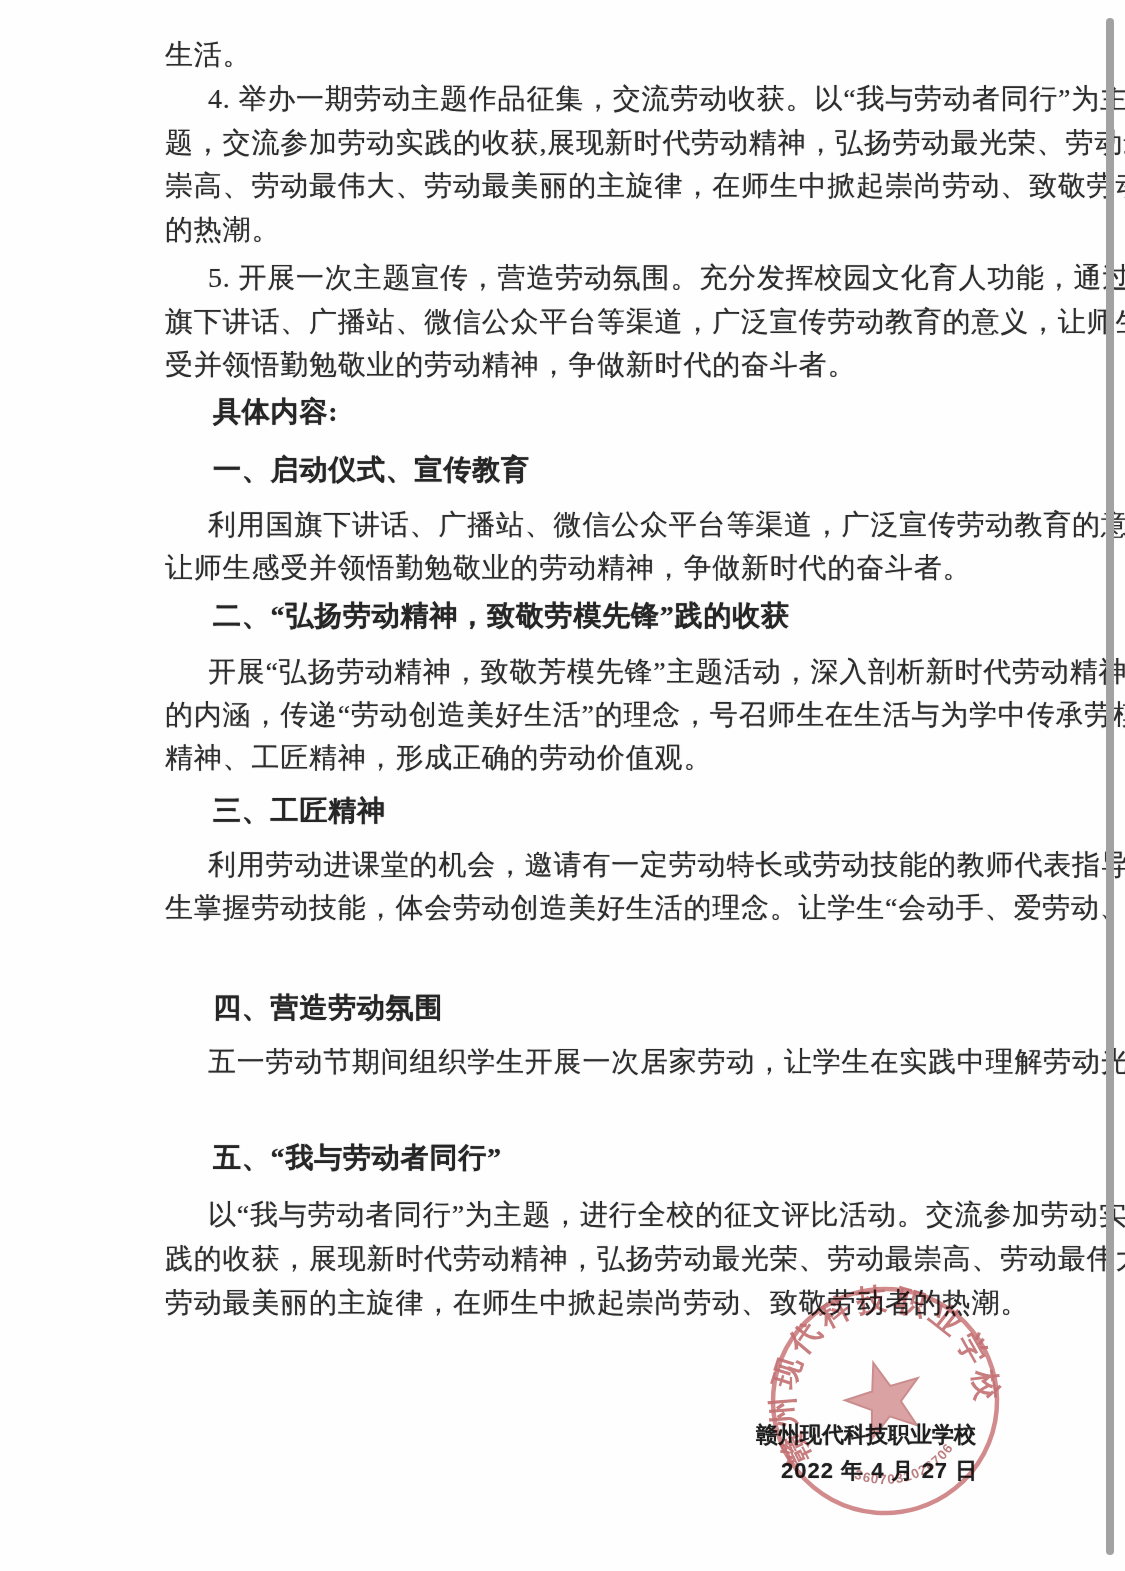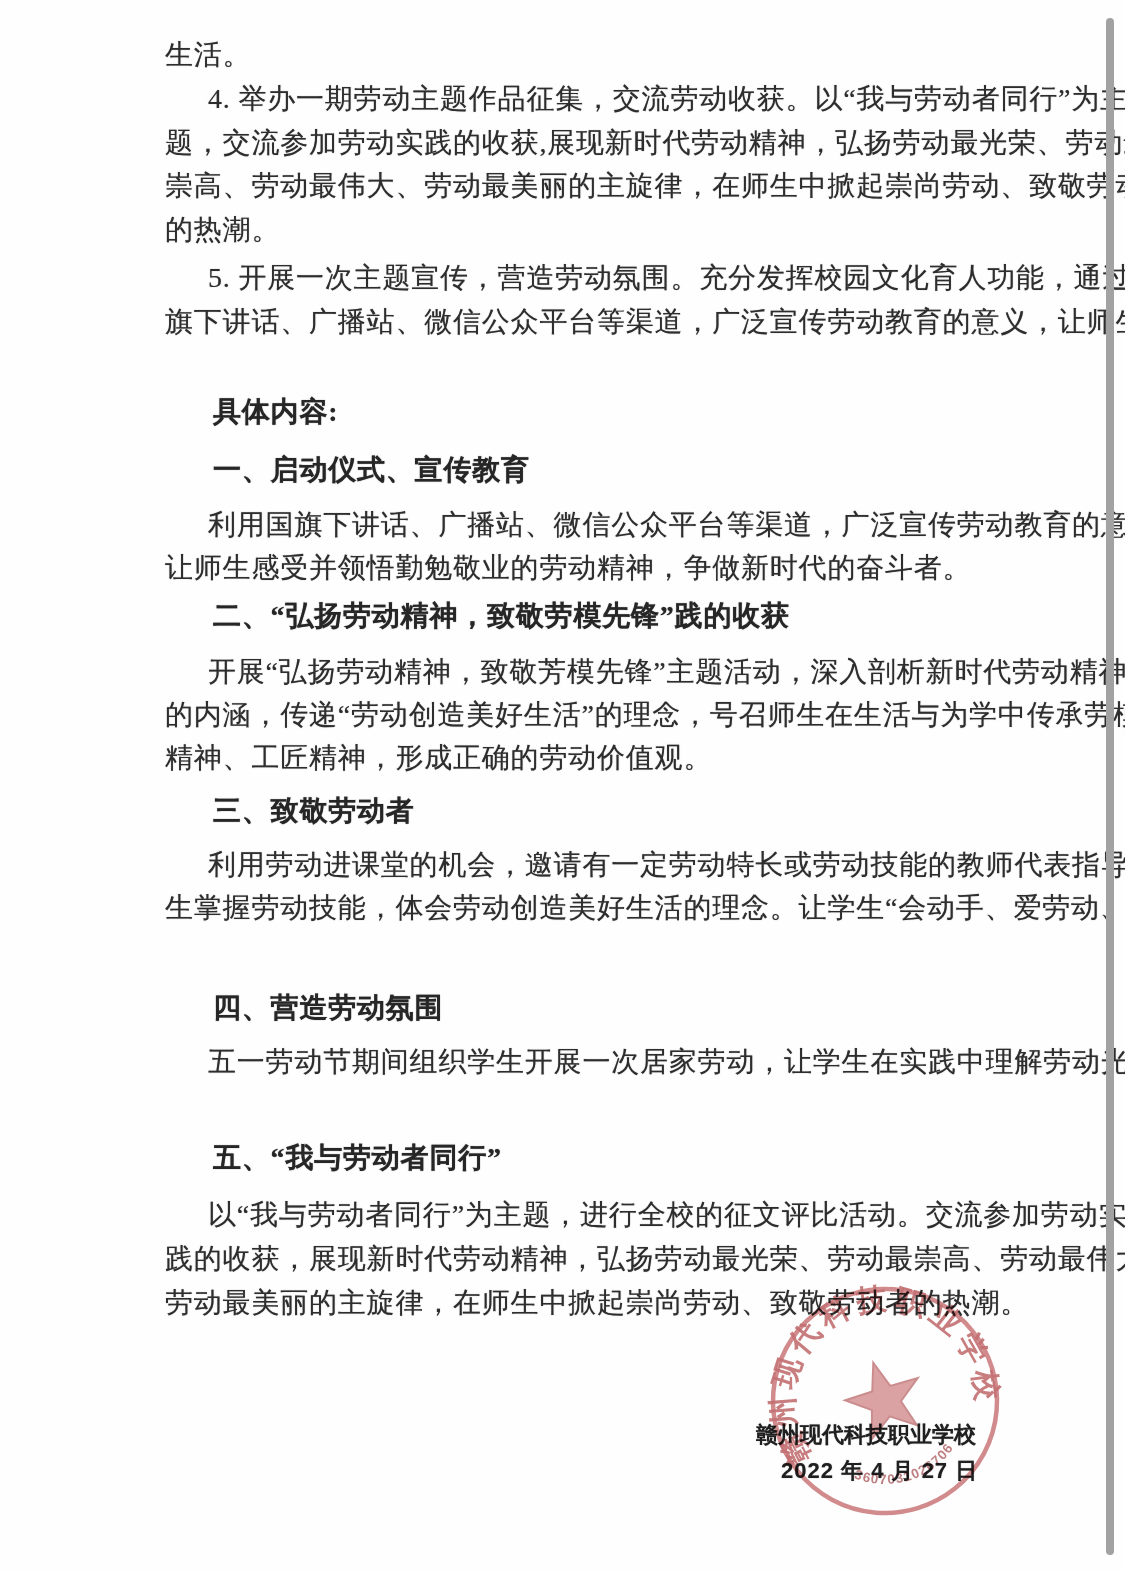--- a/index.html
+++ b/index.html
@@ -61,29 +61,30 @@
 
 <div class="page">
 
   <div class="ln" style="top:36px">生活。</div>
   <div class="ln ind" style="top:80px">4. 举办一期劳动主题作品征集，交流劳动收获。以“我与劳动者同行”为主</div>
   <div class="ln" style="top:124px">题，交流参加劳动实践的收获,展现新时代劳动精神，弘扬劳动最光荣、劳动最</div>
   <div class="ln" style="top:167px">崇高、劳动最伟大、劳动最美丽的主旋律，在师生中掀起崇尚劳动、致敬劳动者</div>
   <div class="ln" style="top:211px">的热潮。</div>
   <div class="ln ind" style="top:259px">5. 开展一次主题宣传，营造劳动氛围。充分发挥校园文化育人功能，通过国</div>
   <div class="ln" style="top:303px">旗下讲话、广播站、微信公众平台等渠道，广泛宣传劳动教育的意义，让师生感</div>
+  <div class="ln" style="top:346px">受并领悟勤勉敬业的劳动精神，争做新时代的奋斗者。</div>
   <div class="ln head" style="top:393px">具体内容:</div>
   <div class="ln head" style="top:451px">一、启动仪式、宣传教育</div>
   <div class="ln ind" style="top:506px">利用国旗下讲话、广播站、微信公众平台等渠道，广泛宣传劳动教育的意义，</div>
   <div class="ln" style="top:549px">让师生感受并领悟勤勉敬业的劳动精神，争做新时代的奋斗者。</div>
   <div class="ln head" style="top:597px">二、“弘扬劳动精神，致敬劳模先锋”践的收获</div>
   <div class="ln ind" style="top:653px">开展“弘扬劳动精神，致敬芳模先锋”主题活动，深入剖析新时代劳动精神</div>
   <div class="ln" style="top:696px">的内涵，传递“劳动创造美好生活”的理念，号召师生在生活与为学中传承劳模</div>
   <div class="ln" style="top:739px">精神、工匠精神，形成正确的劳动价值观。</div>
-  <div class="ln head" style="top:792px">三、致敬劳动者</div>
+  <div class="ln head" style="top:792px">三、工匠精神</div>
   <div class="ln ind" style="top:846px">利用劳动进课堂的机会，邀请有一定劳动特长或劳动技能的教师代表指导学</div>
   <div class="ln" style="top:889px">生掌握劳动技能，体会劳动创造美好生活的理念。让学生“会动手、爱劳动、能</div>
   <div class="ln head" style="top:989px">四、营造劳动氛围</div>
   <div class="ln ind" style="top:1043px">五一劳动节期间组织学生开展一次居家劳动，让学生在实践中理解劳动光</div>
   <div class="ln head" style="top:1139px">五、“我与劳动者同行”</div>
   <div class="ln ind" style="top:1196px">以“我与劳动者同行”为主题，进行全校的征文评比活动。交流参加劳动实</div>
   <div class="ln" style="top:1240px">践的收获，展现新时代劳动精神，弘扬劳动最光荣、劳动最崇高、劳动最伟大、</div>
   <div class="ln" style="top:1284px">劳动最美丽的主旋律，在师生中掀起崇尚劳动、致敬劳动者的热潮。</div>
 
   <div class="sig sig-school">赣州现代科技职业学校</div>

